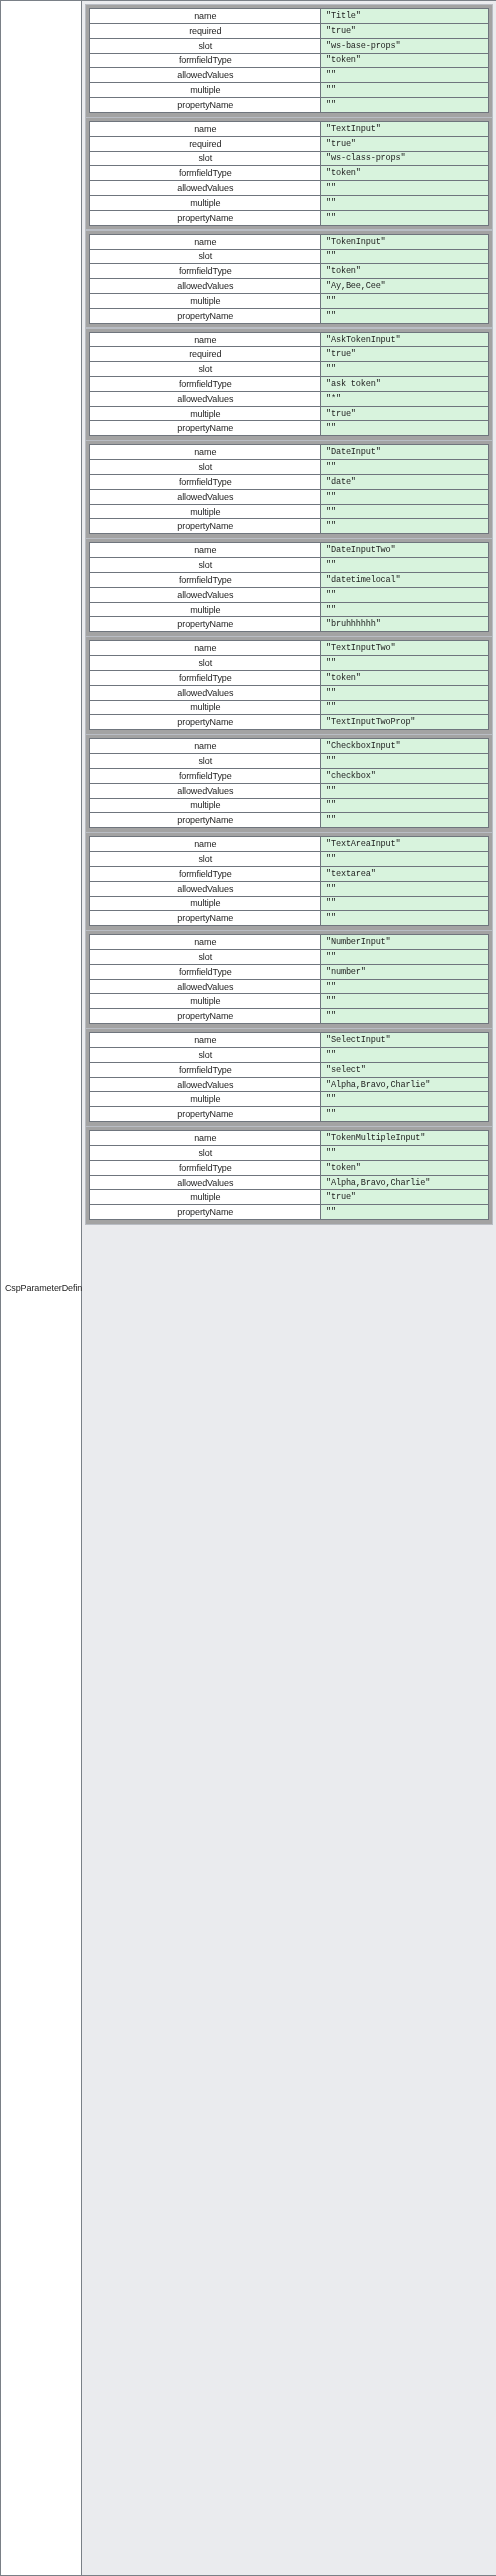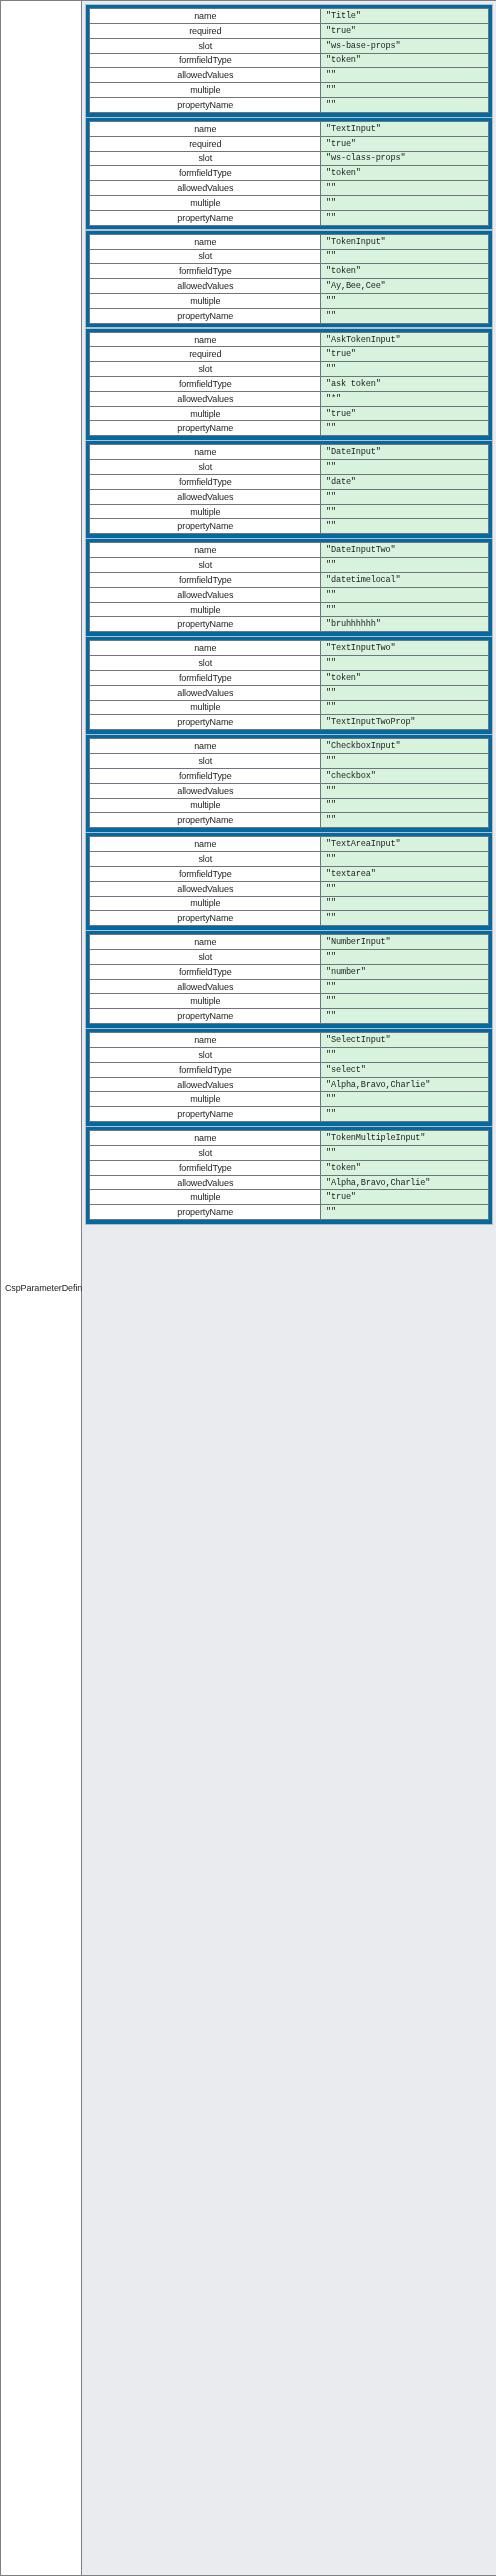--- a/index.html
+++ b/index.html
@@ -49,21 +49,21 @@
   .root-value-cell {
     flex: 1 1 auto;
     background: #eaebee;
     padding: 3.1px 3.1px 3.1px 3.1px;
     display: flex;
     flex-direction: column;
     gap: 0px;
   }
 
   .array-frame {
-    background: #0369a1;
+    background: #a3a3a3;
     border: 0.8px solid #b9bdc4;
     border-top-color: #b9bdc4;
     padding: 3.1px 3.1px 3.9px 3.1px;
     margin: 0 0 -0.8px 0;
   }
 
   
   table.obj {
     border-collapse: collapse;
     table-layout: fixed;

